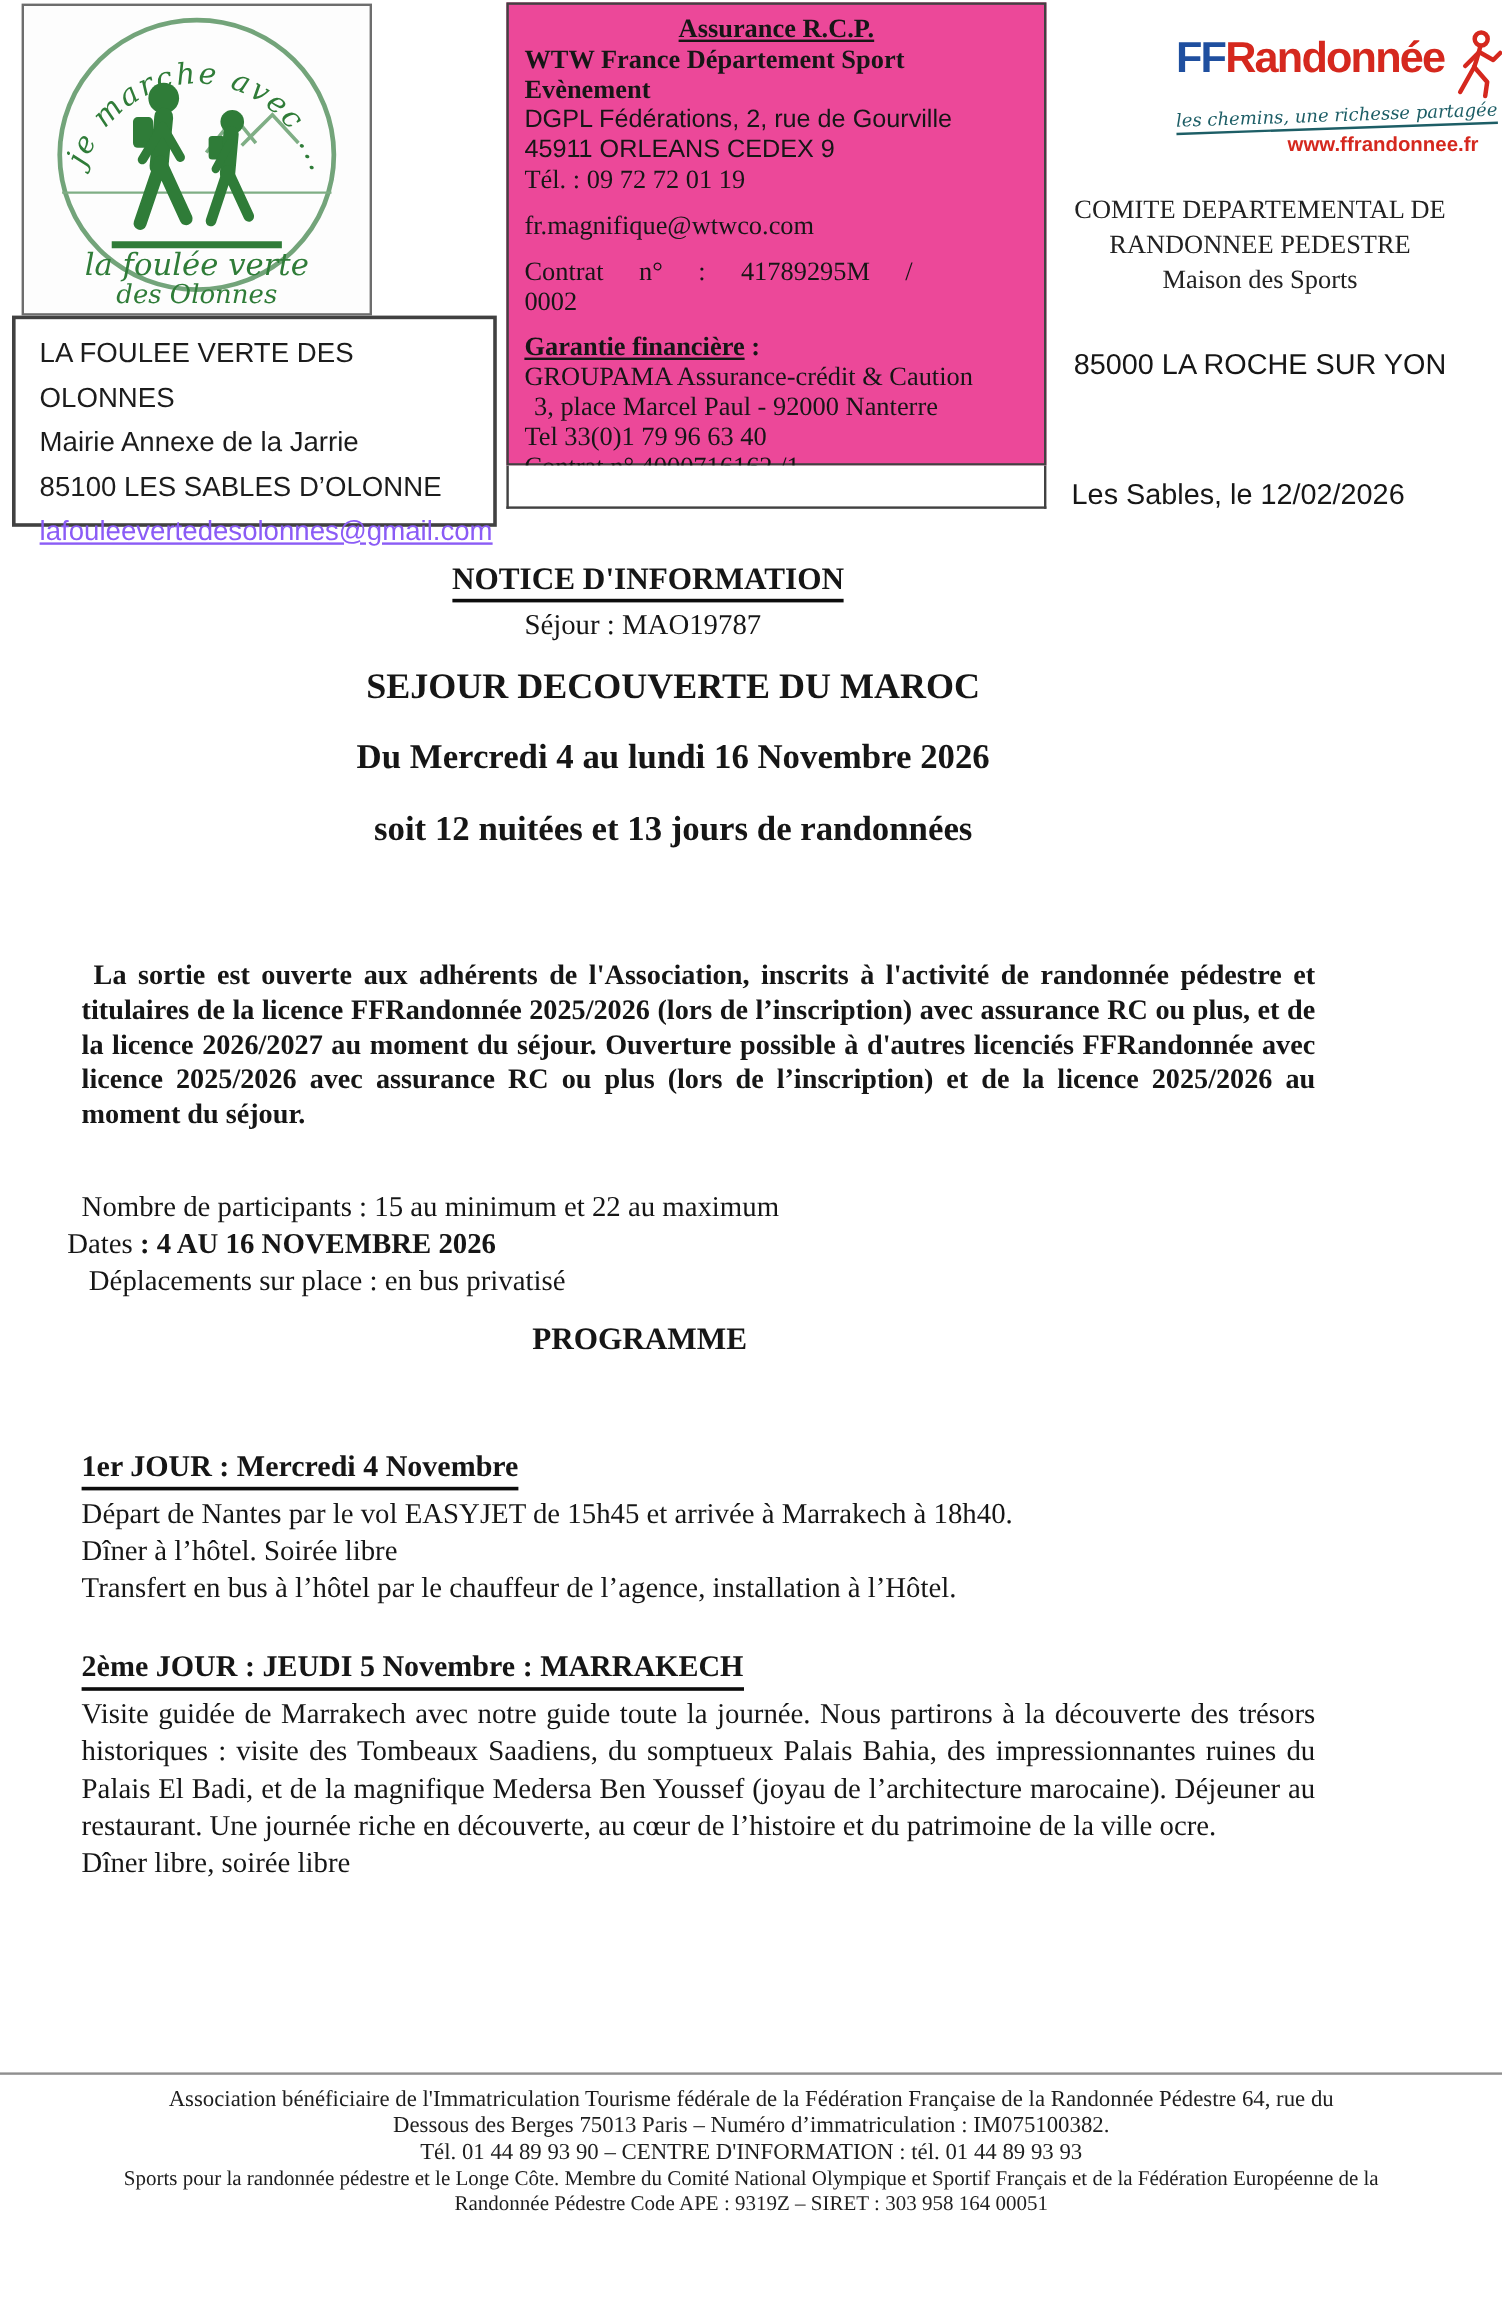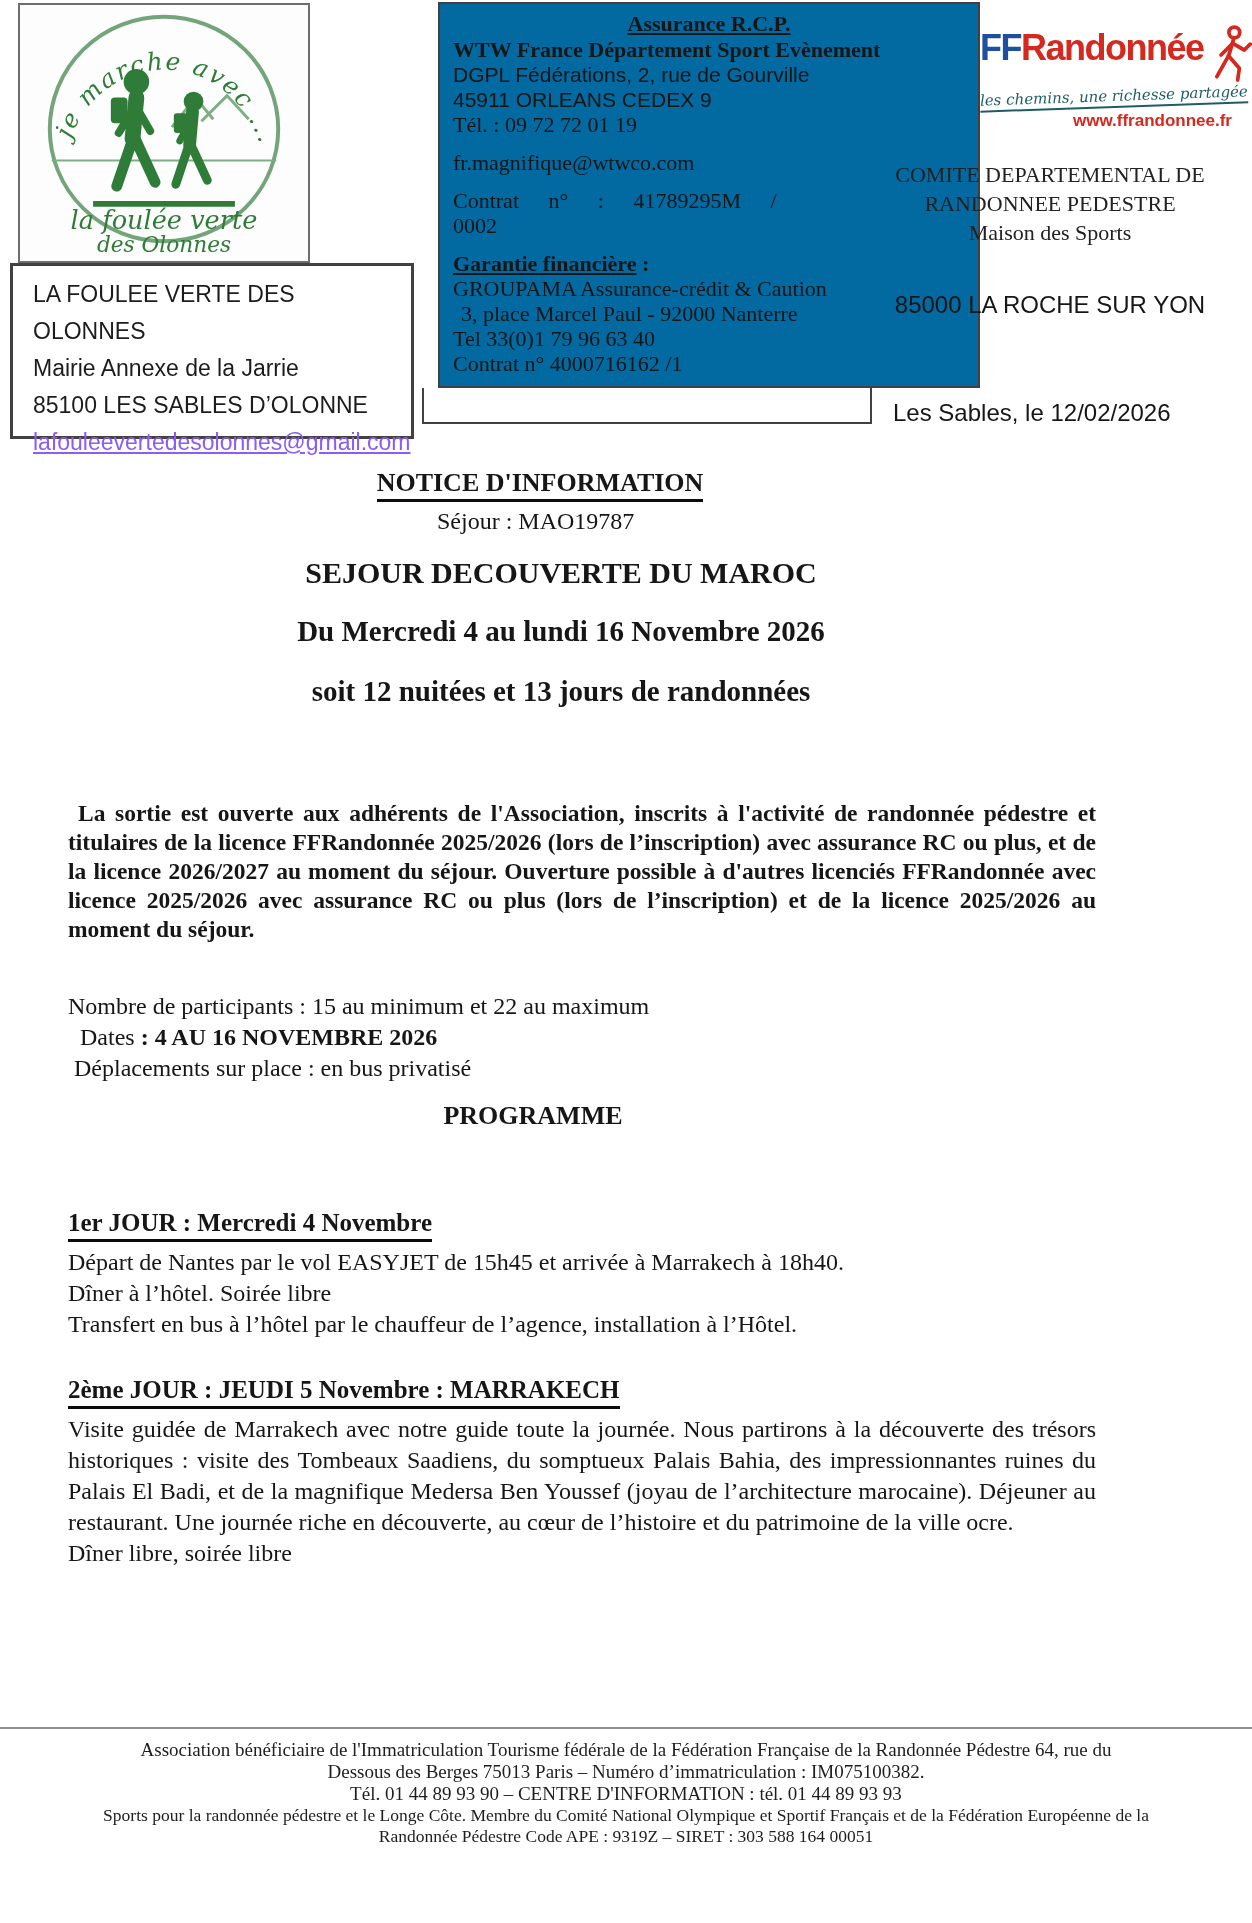--- a/index.html
+++ b/index.html
@@ -8,22 +8,22 @@
   .abs{position:absolute;}
 
   
   .club-logo-box{left:18px;top:3px;width:288px;height:256px;border:2px solid #6d6d6d;
                  display:flex;align-items:center;justify-content:center;background:#fdfdfd;}
   .sender-box{left:10px;top:263px;width:378px;height:160px;border:3px solid #414141;
               padding:10px 0 0 20px;font-family:"Liberation Sans",sans-serif;
               font-size:23px;line-height:37px;color:#1c1c1c;background:#fff;}
   .sender-box .email{color:#8b5cf6;text-decoration:underline;cursor:pointer;}
 
-  .ins-box{left:438px;top:2px;width:542px;height:386px;border:2px solid #414141;
-           box-sizing:border-box;padding:6px 13px 0 13px;font-size:22px;line-height:25px;background:#0369a1;}
+  .ins-box{left:422px;top:2px;width:450px;height:386px;border:2px solid #414141;
+           box-sizing:border-box;padding:6px 13px 0 13px;font-size:22px;line-height:25px;background:#ec4899;}
   .ins-title{text-align:center;font-weight:bold;line-height:27px;}
   .u{text-decoration:underline;}
   .b{font-weight:bold;}
   .gap{height:13px;}
   .sans{font-family:"Liberation Sans",sans-serif;font-size:21px;}
   .wsp{word-spacing:24px;}
   .ind{padding-left:8px;}
   .ins-strip{left:422px;top:388px;width:450px;height:36px;border:2px solid #414141;border-top:none;
              box-sizing:border-box;background:#fff;}
 
@@ -50,21 +50,21 @@
   .notice-title .tu{border-bottom:3px solid #0c0c0c;padding-bottom:1px;display:inline-block;}
   .sejour{left:437px;top:508px;font-size:24px;}
   .trip1{left:66px;top:556px;width:990px;text-align:center;font-size:30px;font-weight:bold;}
   .trip2{left:66px;top:615px;width:990px;text-align:center;font-size:29px;font-weight:bold;}
   .trip3{left:66px;top:675px;width:990px;text-align:center;font-size:29px;font-weight:bold;}
 
   .elig{left:68px;top:799px;width:1028px;font-size:23.5px;font-weight:bold;line-height:29px;
         text-align:justify;text-indent:10px;}
 
   .meta1{left:68px;top:993px;font-size:24px;}
-  .meta2{left:80px;top:1024px;font-size:24px;}
+  .meta2{left:56px;top:1024px;font-size:24px;}
   .meta3{left:74px;top:1055px;font-size:24px;}
   .prog-title{left:0;top:1101px;width:1066px;text-align:center;font-size:26px;font-weight:bold;}
 
   .day{font-size:24px;line-height:31px;}
   .day1{left:68px;top:1207px;width:1028px;}
   .day2{left:68px;top:1374px;width:1028px;}
   .day-heading{font-size:25px;font-weight:bold;border-bottom:3px solid #0c0c0c;
                padding-bottom:1px;display:inline-block;margin-bottom:5px;}
   .day-body{text-align:justify;margin:0;}
 
@@ -188,16 +188,16 @@
     <p class="day-body">Visite guidée de Marrakech avec notre guide toute la journée. Nous partirons à la découverte des trésors historiques : visite des Tombeaux Saadiens, du somptueux Palais Bahia, des impressionnantes ruines du Palais El Badi, et de la magnifique Medersa Ben Youssef (joyau de l’architecture marocaine). Déjeuner au restaurant. Une journée riche en découverte, au cœur de l’histoire et du patrimoine de la ville ocre.</p>
     <div>Dîner libre, soirée libre</div>
   </div>
 
   <div class="abs footer-divider"></div>
   <div class="abs footer">
     <div class="f-l">Association bénéficiaire de l'Immatriculation Tourisme fédérale de la Fédération Française de la Randonnée Pédestre 64, rue du</div>
     <div class="f-l">Dessous des Berges 75013 Paris – Numéro d’immatriculation : IM075100382.</div>
     <div class="f-l">Tél. 01 44 89 93 90 – CENTRE D'INFORMATION : tél. 01 44 89 93 93</div>
     <div class="f-s">Sports pour la randonnée pédestre et le Longe Côte. Membre du Comité National Olympique et Sportif Français et de la Fédération Européenne de la</div>
-    <div class="f-s">Randonnée Pédestre Code APE : 9319Z – SIRET : 303 588 164 00051</div>
+    <div class="f-s">Randonnée Pédestre Code APE : 9319Z – SIRET : 303 958 164 00051</div>
   </div>
 
 </div>
 
 </body></html>

